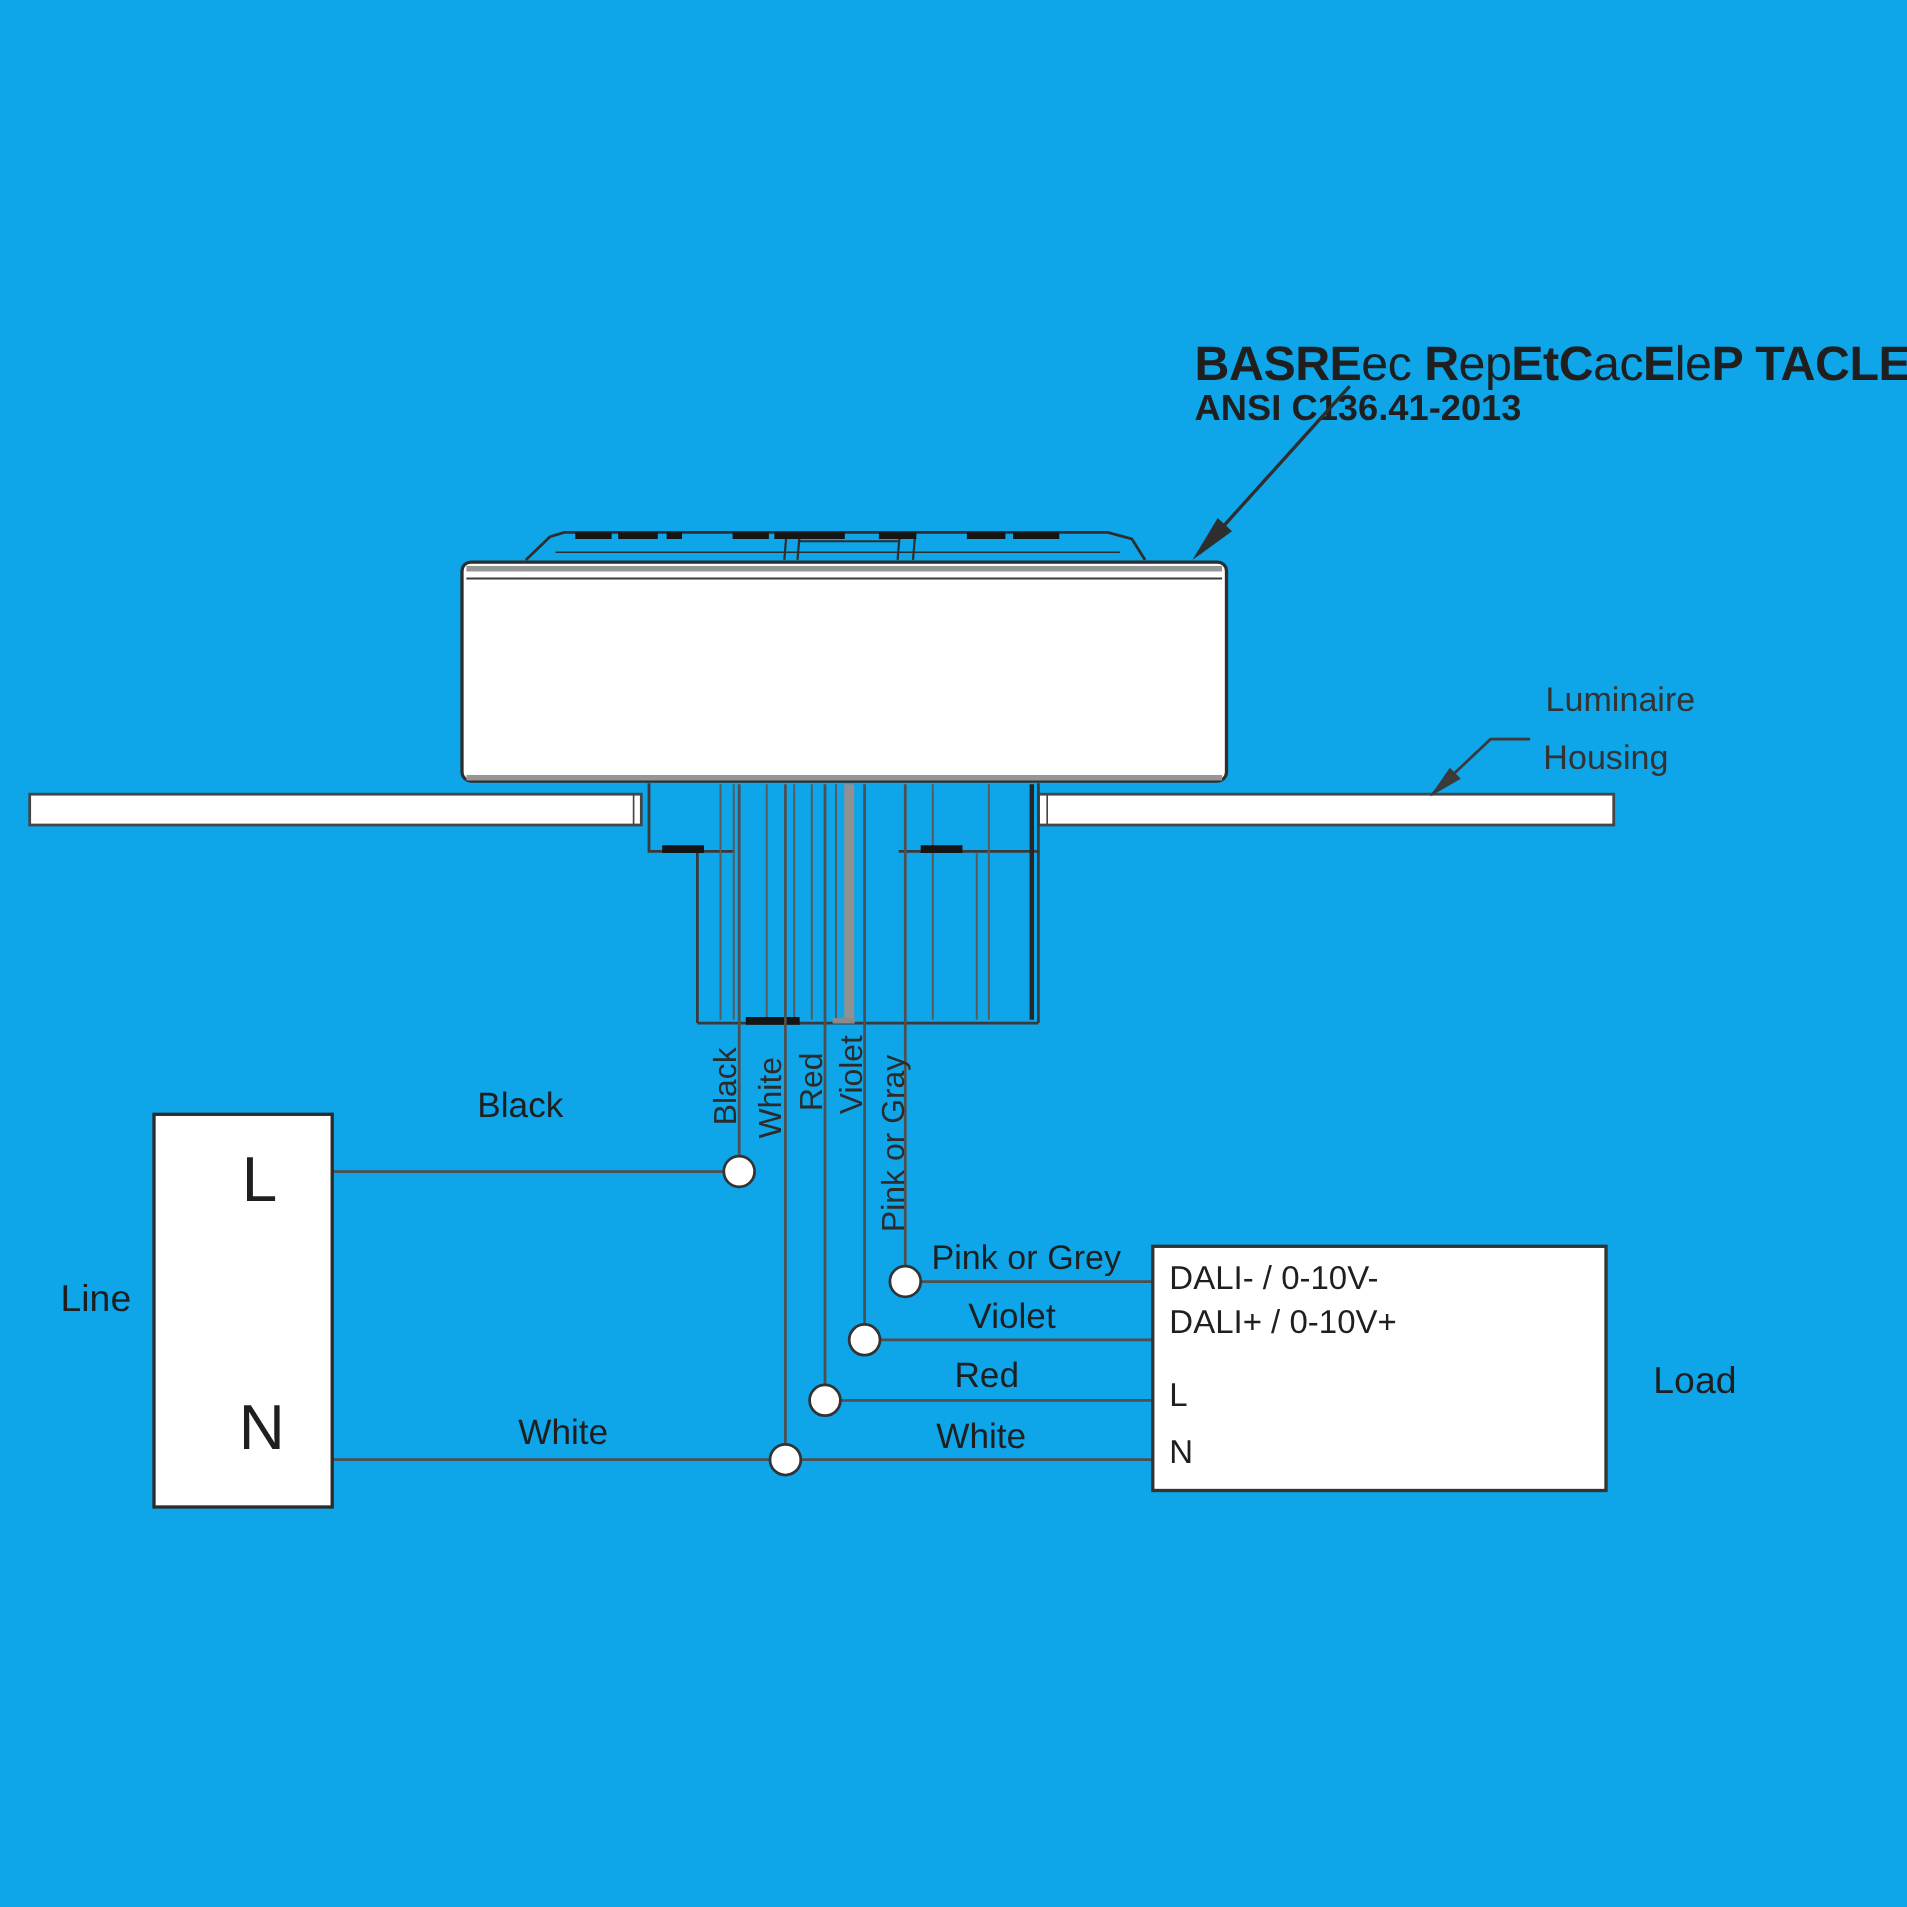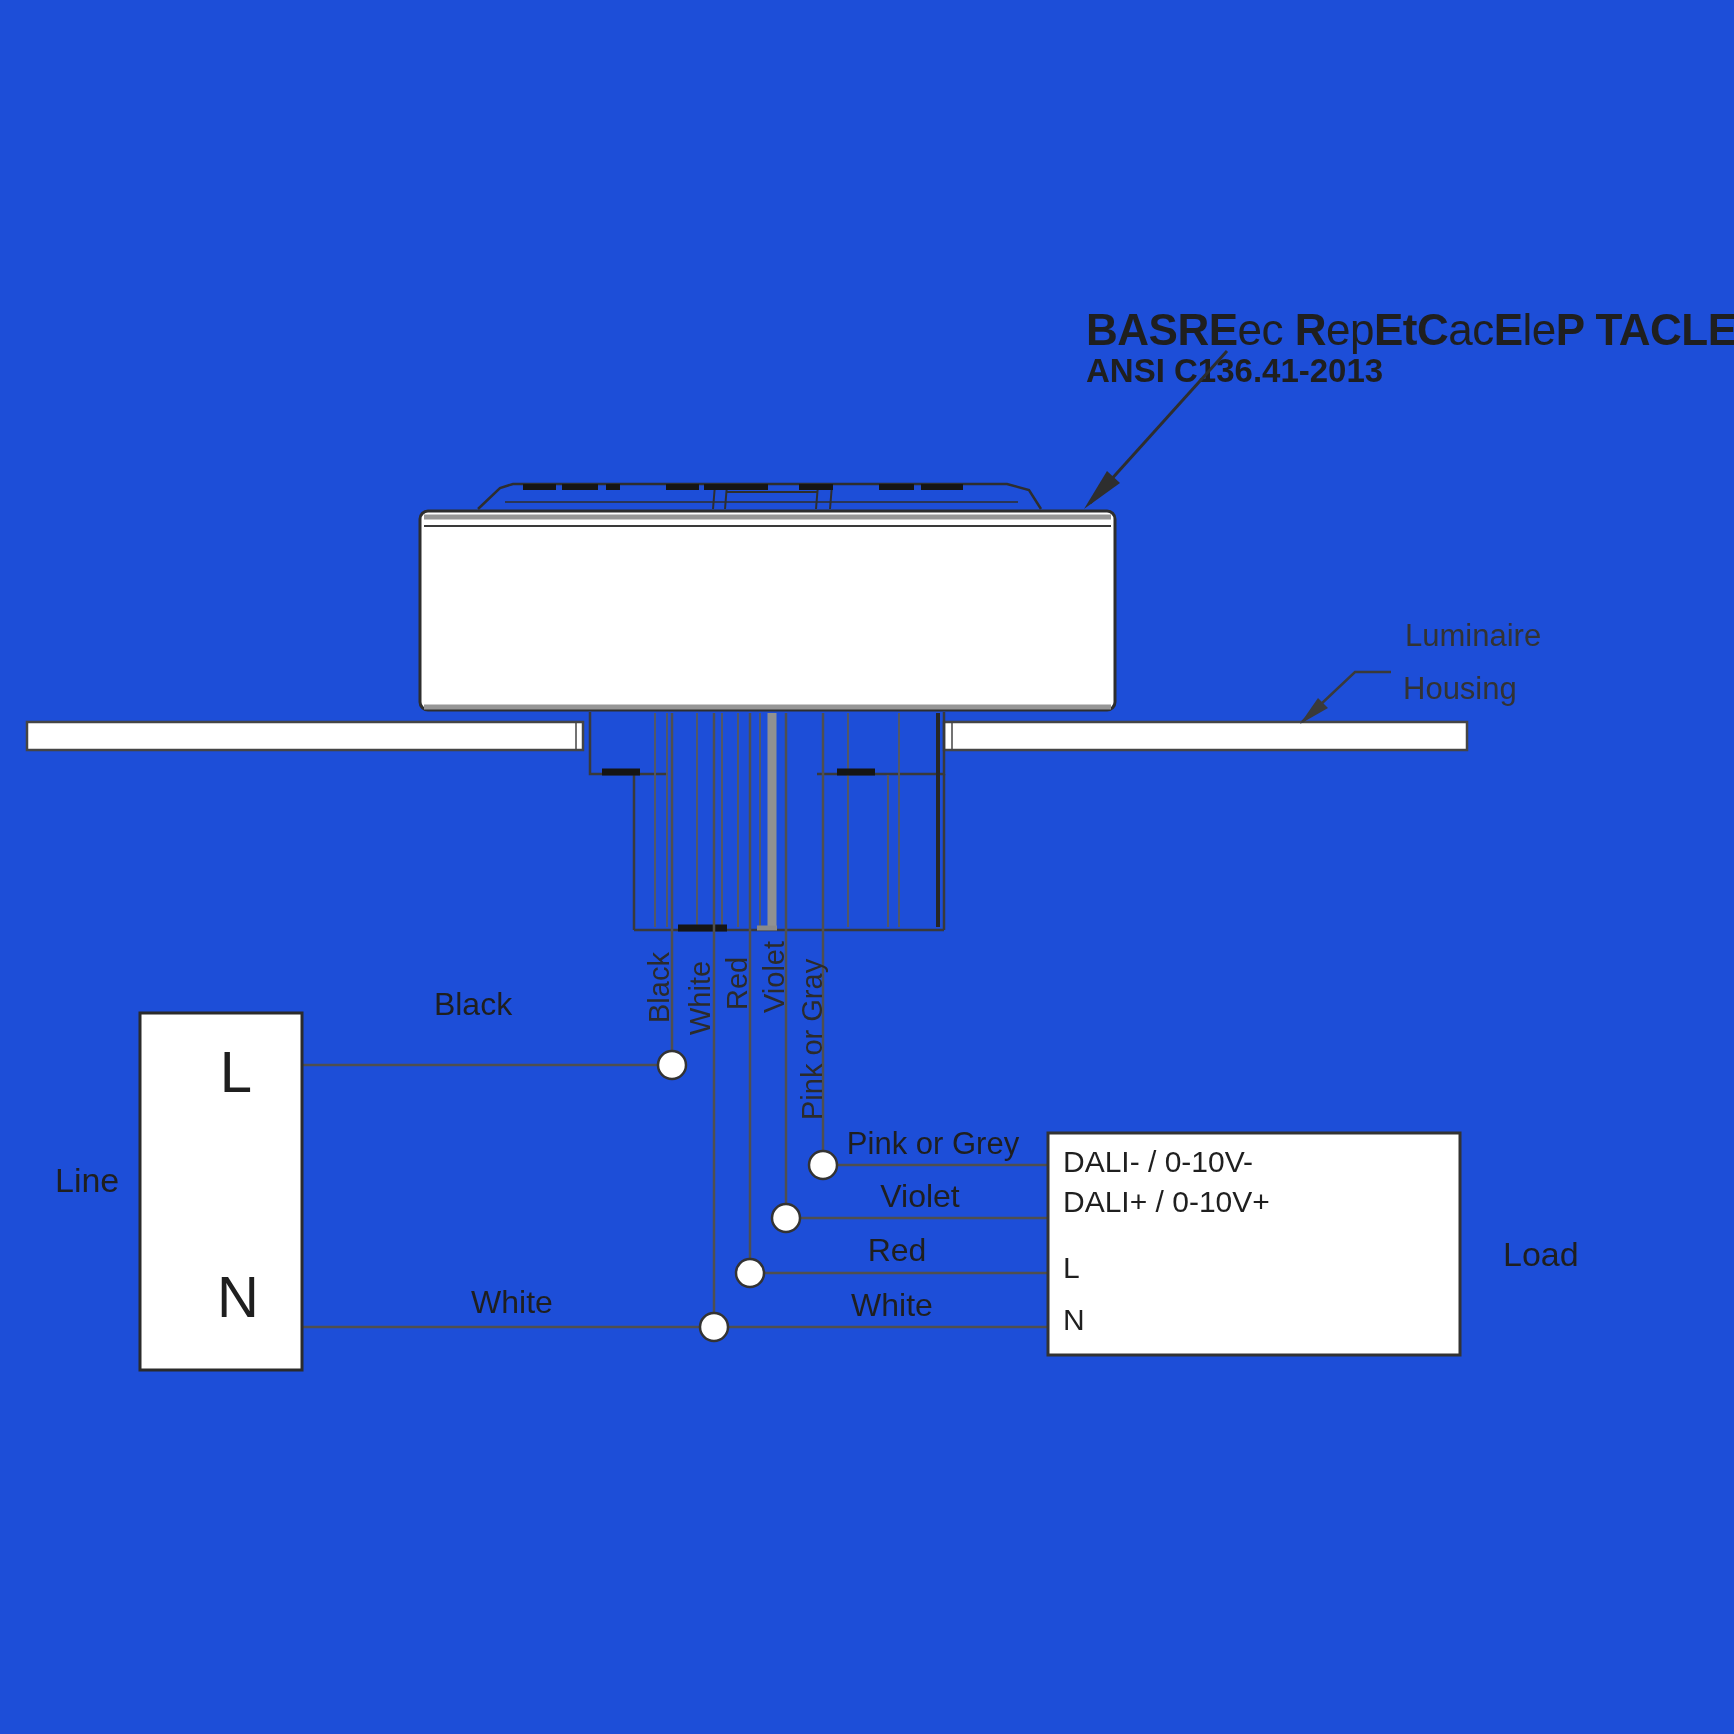--- a/index.html
+++ b/index.html
@@ -1,16 +1,16 @@
 <!DOCTYPE html>
 <html><head>
 <meta charset="utf-8">
 <style>
   html,body{margin:0;padding:0;background:#ffffff;}
-  .page{width:1734px;height:1734px;background:#1d4ed8;position:relative;overflow:hidden;}
+  .page{width:1734px;height:1734px;background:#0ea5e9;position:relative;overflow:hidden;}
   svg{display:block;}
   text{font-family:"Liberation Sans","DejaVu Sans",sans-serif;fill:#1f1f1f;}
   .vlabel{fill:#2b2b2b;}
   .calloutText{fill:#333333;}
 </style>
 </head>
 <body>
 
 <div class="page">
 <svg width="1734" height="1734" viewBox="0 0 1734 1734" xmlns="http://www.w3.org/2000/svg">

